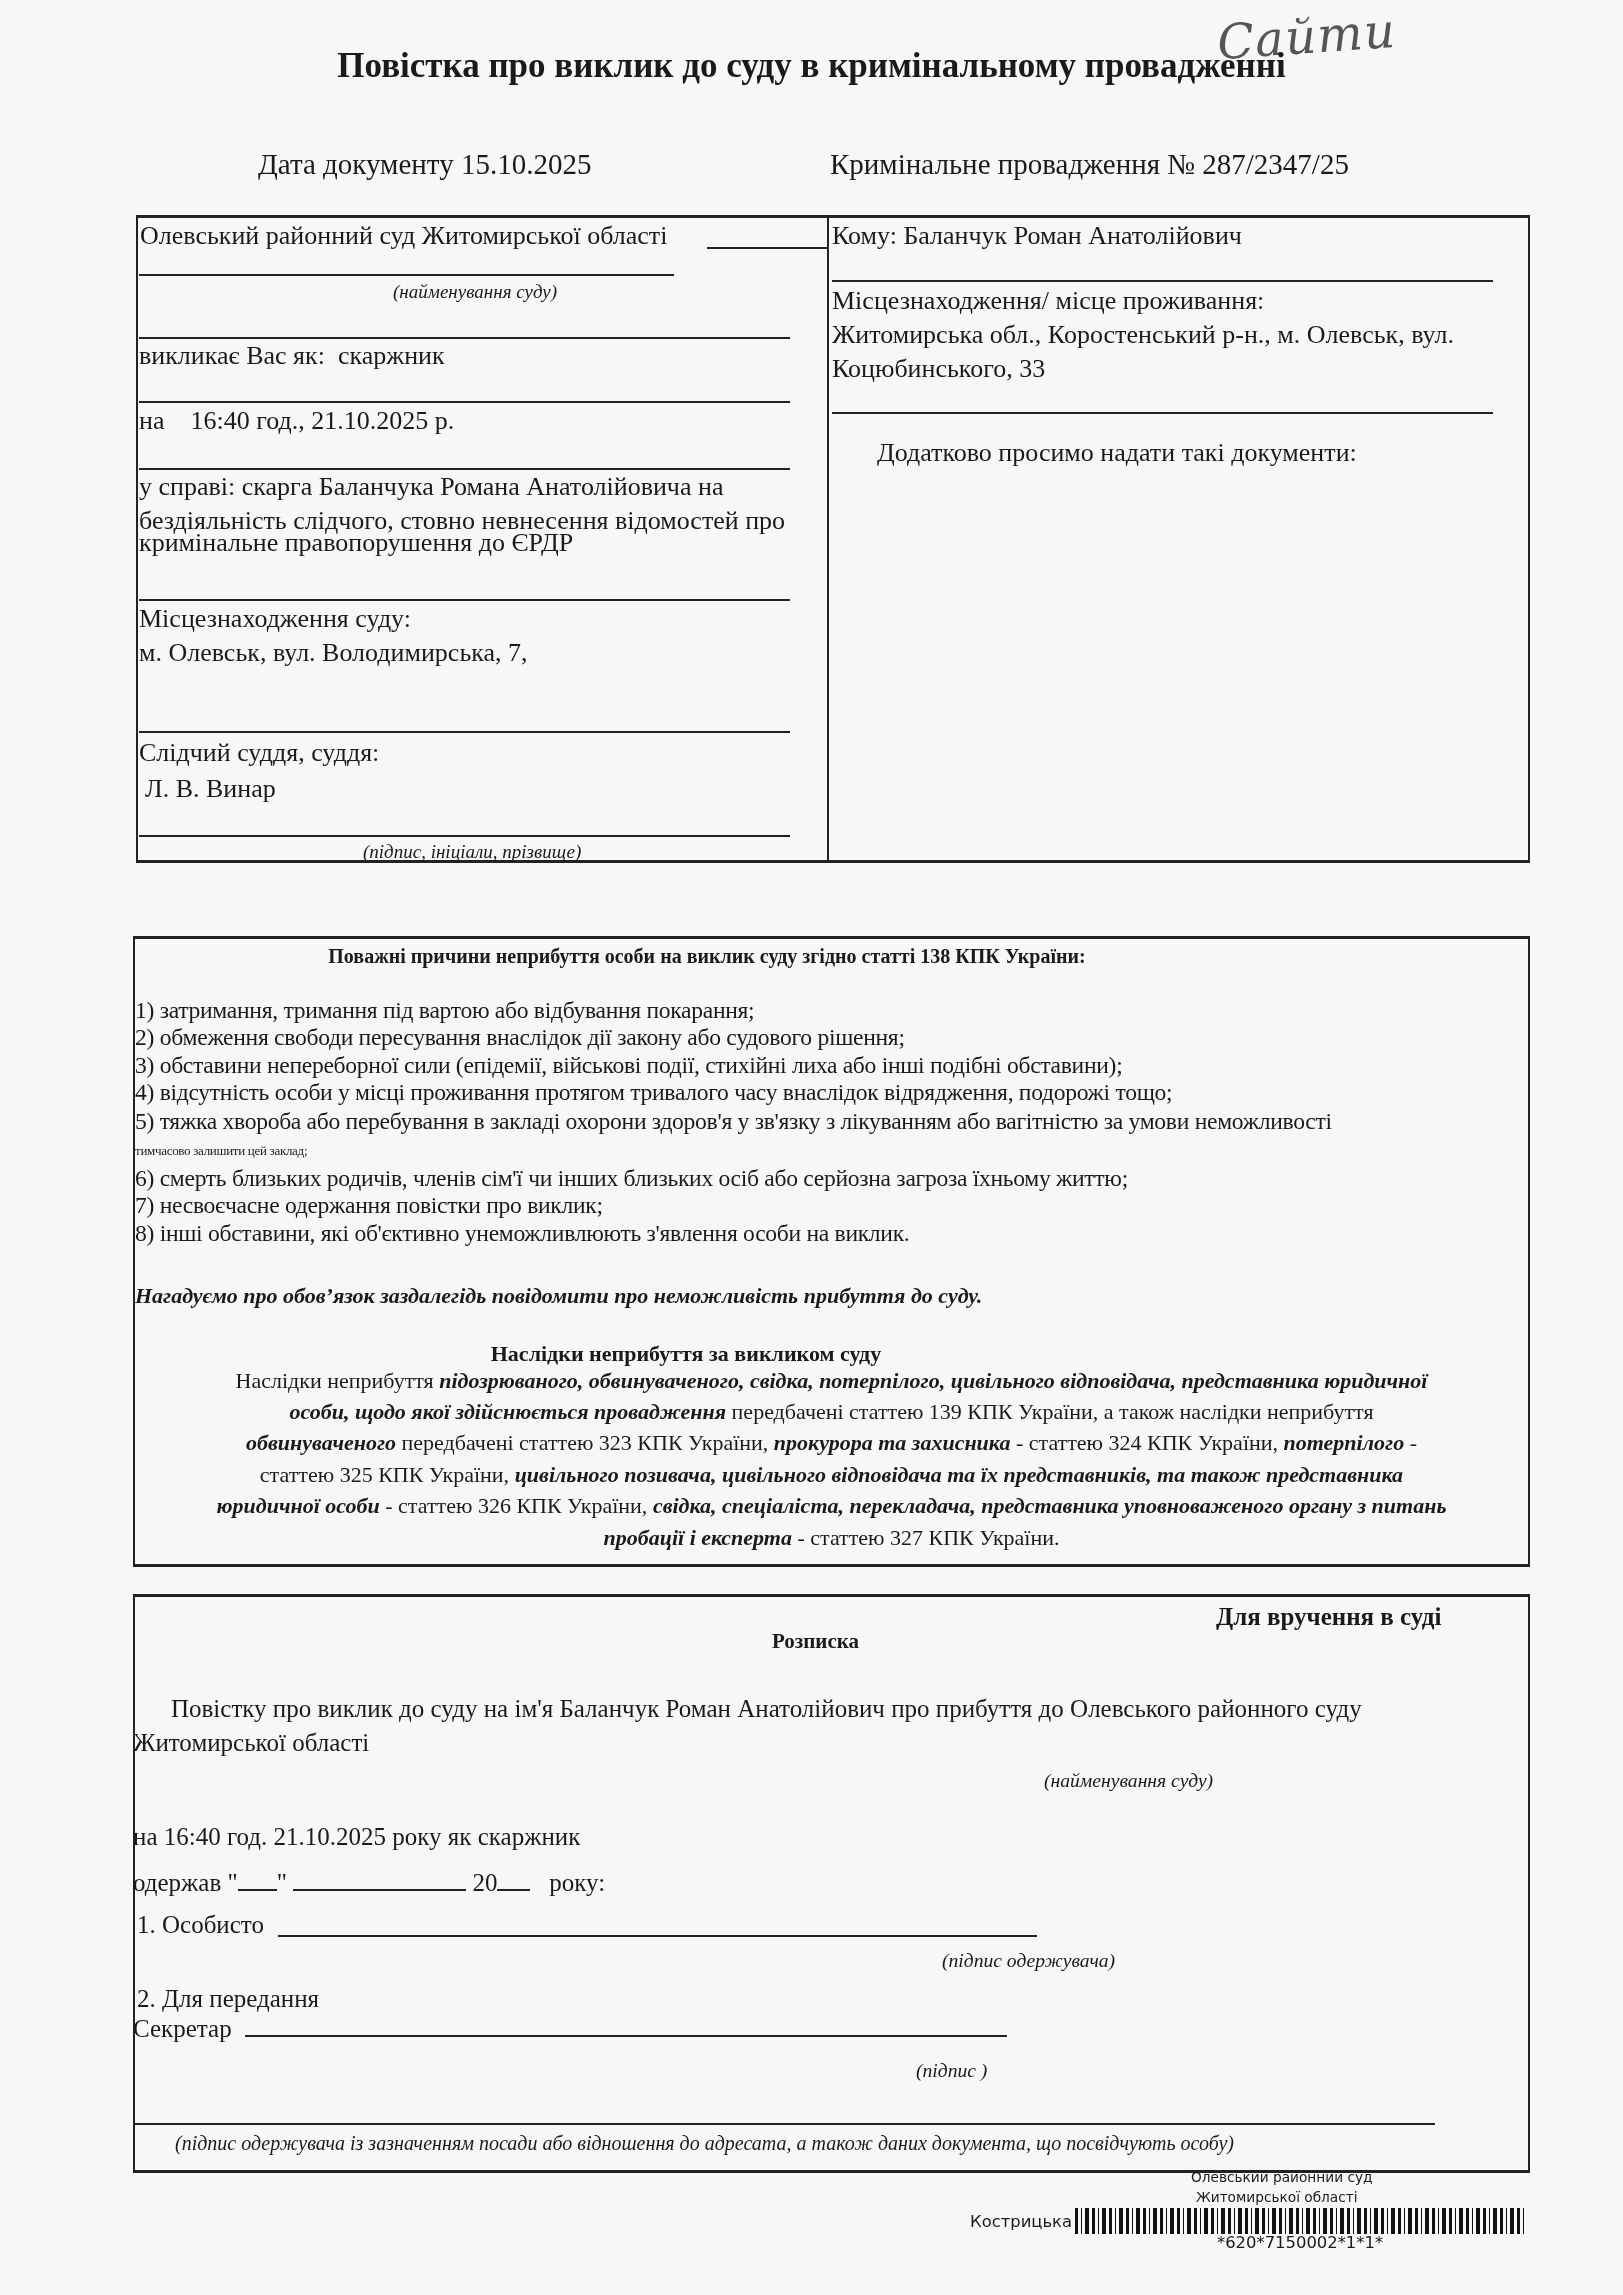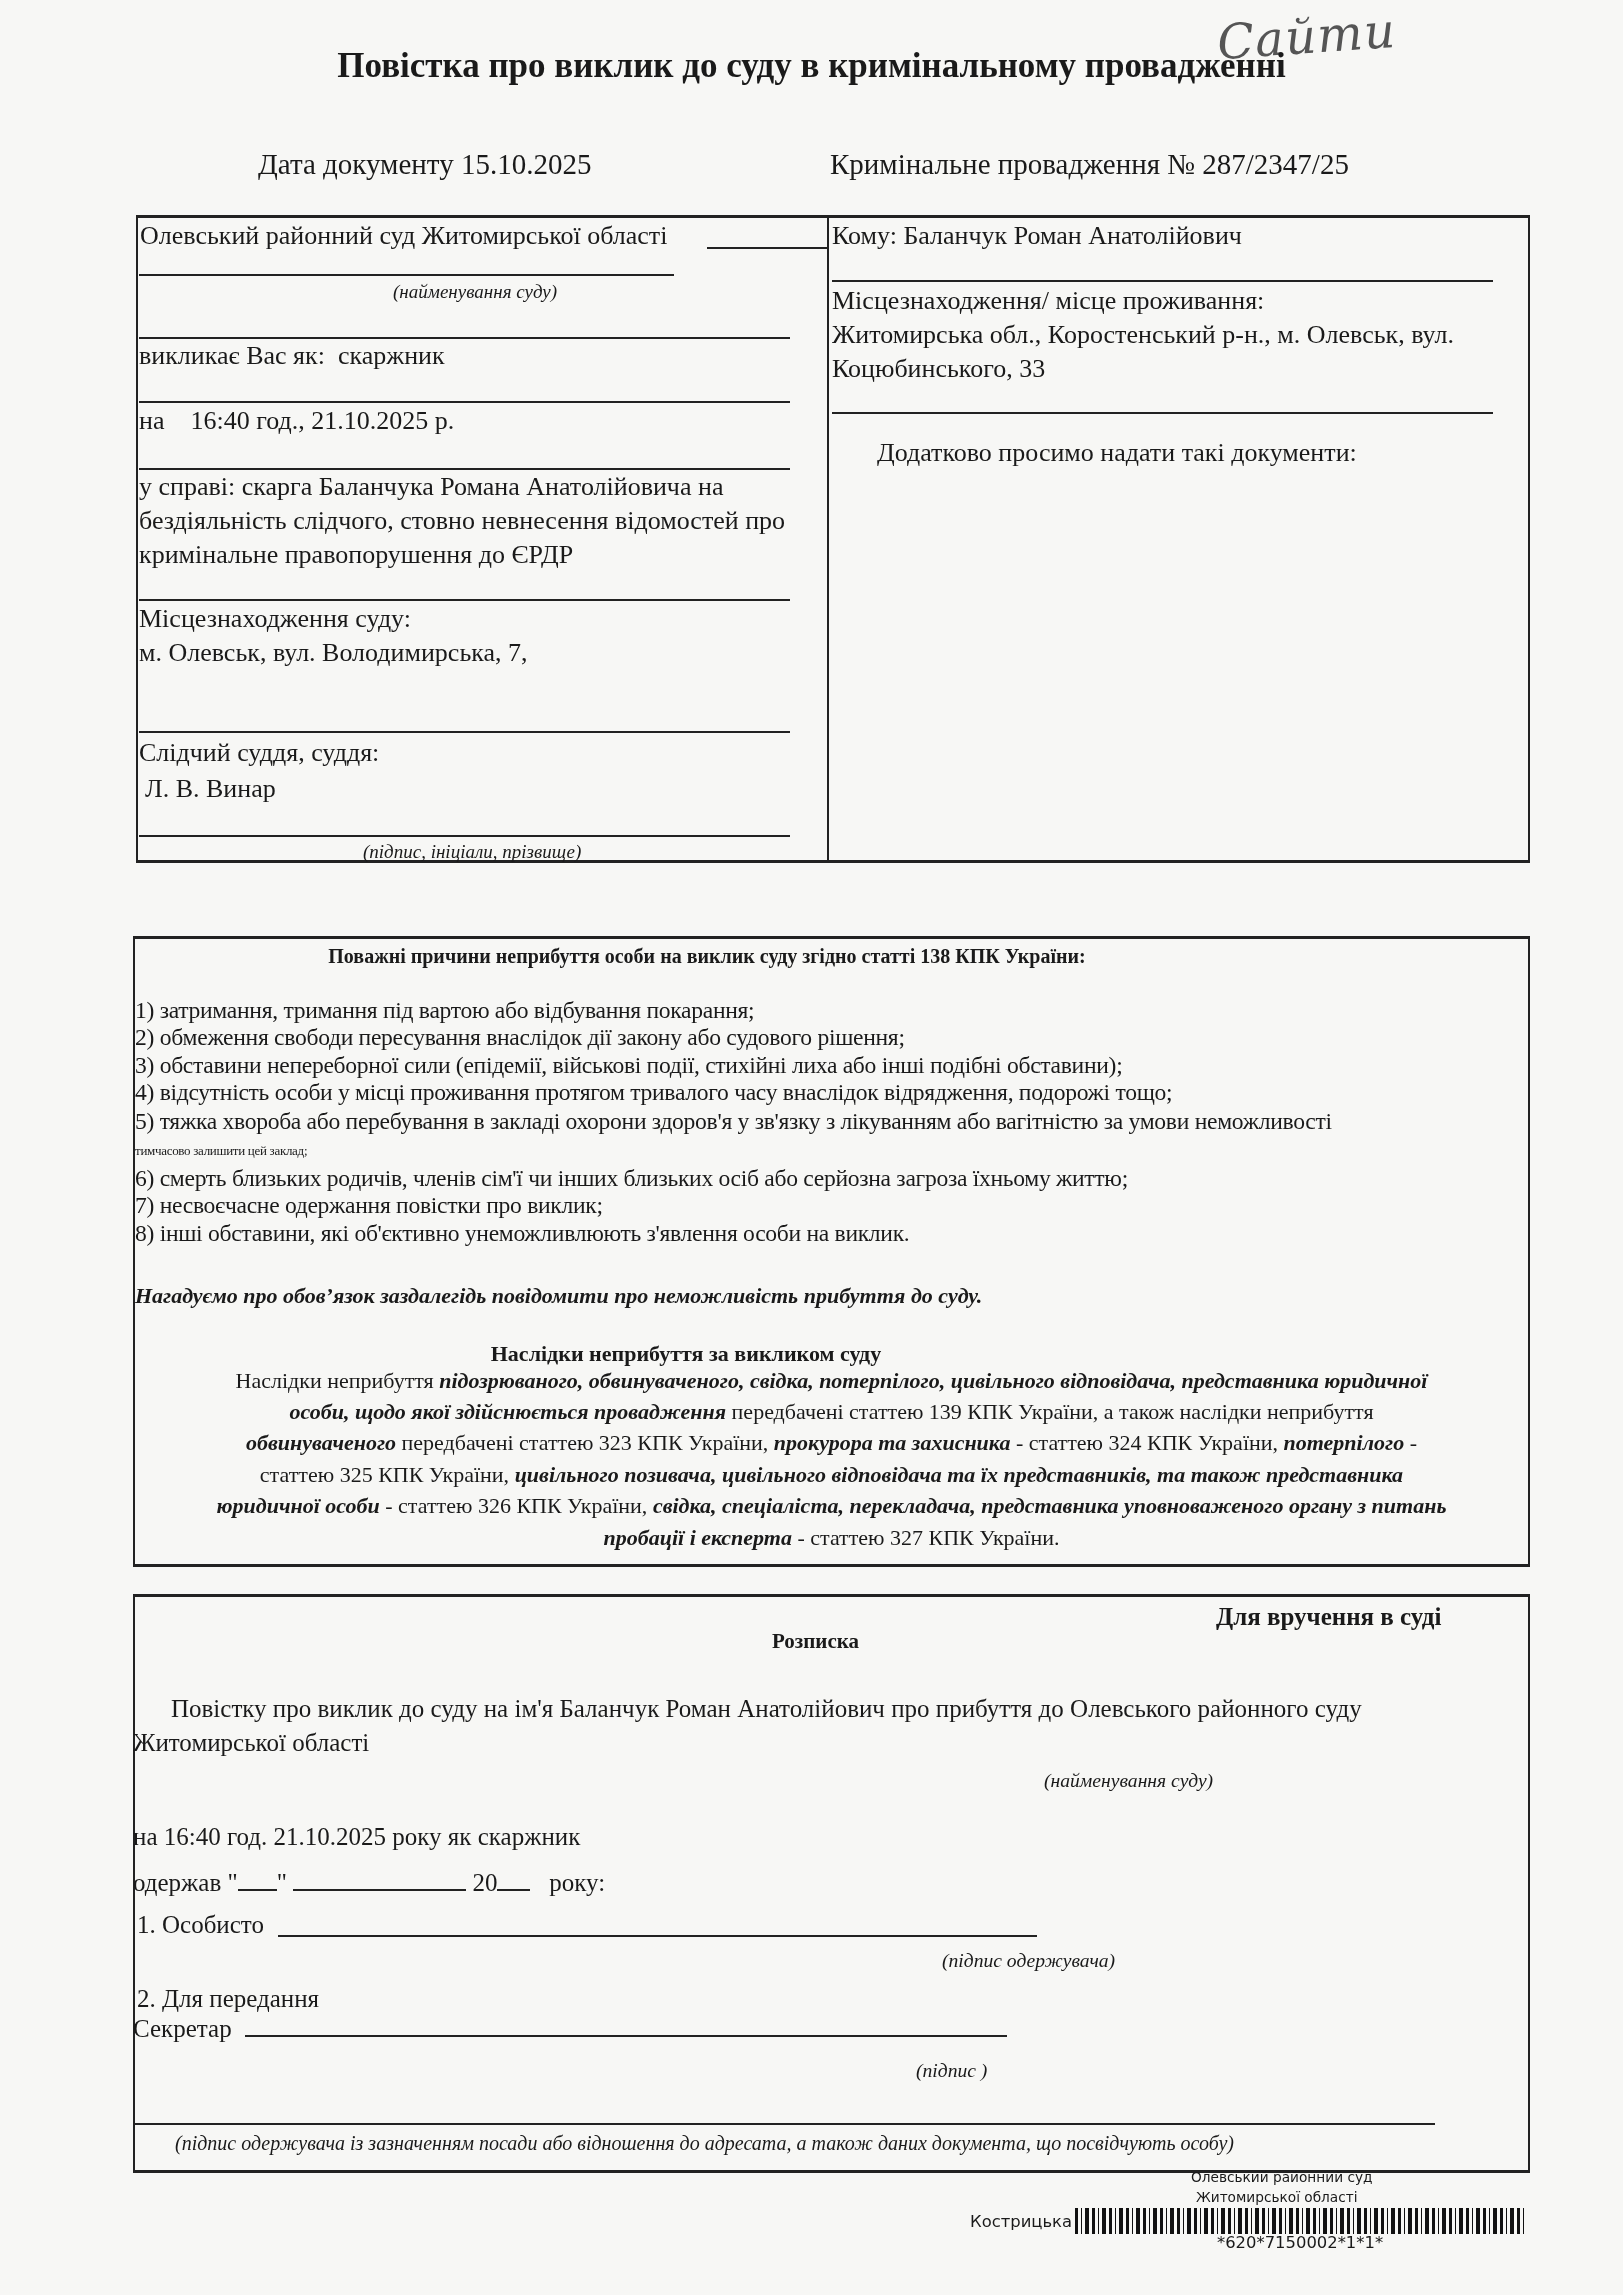--- a/index.html
+++ b/index.html
@@ -89,21 +89,21 @@
   <span>скаржник</span>
 </div>
 <div class="abs hline" style="left:139px; top:401px; width:651px;"></div>
 <div class="abs t" style="left:139px; top:404px;">
   <span>на</span>&nbsp;&nbsp;&nbsp;
   <span>16:40 год., 21.10.2025 р.</span>
 </div>
 <div class="abs hline" style="left:139px; top:468px; width:651px;"></div>
 <div class="abs t" style="left:139px; top:470px;">у справі:  скарга Баланчука Романа Анатолійовича на</div>
 <div class="abs t" style="left:139px; top:504px;">бездіяльність слідчого, стовно невнесення відомостей про</div>
-<div class="abs t" style="left:139px; top:538px;">кримінальне правопорушення  до ЄРДР</div>
+<div class="abs t" style="left:139px; top:526px;">кримінальне правопорушення  до ЄРДР</div>
 <div class="abs hline" style="left:139px; top:599px; width:651px;"></div>
 <div class="abs t" style="left:139px; top:602px;">Місцезнаходження суду:</div>
 <div class="abs t" style="left:139px; top:636px;">м. Олевськ, вул. Володимирська, 7,</div>
 <div class="abs hline" style="left:139px; top:731px; width:651px;"></div>
 <div class="abs t" style="left:139px; top:736px;">Слідчий суддя, суддя:</div>
 <div class="abs t" style="left:145px; top:772px;">Л. В. Винар</div>
 <div class="abs hline" style="left:139px; top:835px; width:651px;"></div>
 <div class="abs ital-s" style="left:363px; top:841px;">(підпис, ініціали, прізвище)</div>
 
 <div class="abs t" style="left:832px; top:219px;">Кому: Баланчук Роман Анатолійович</div>

